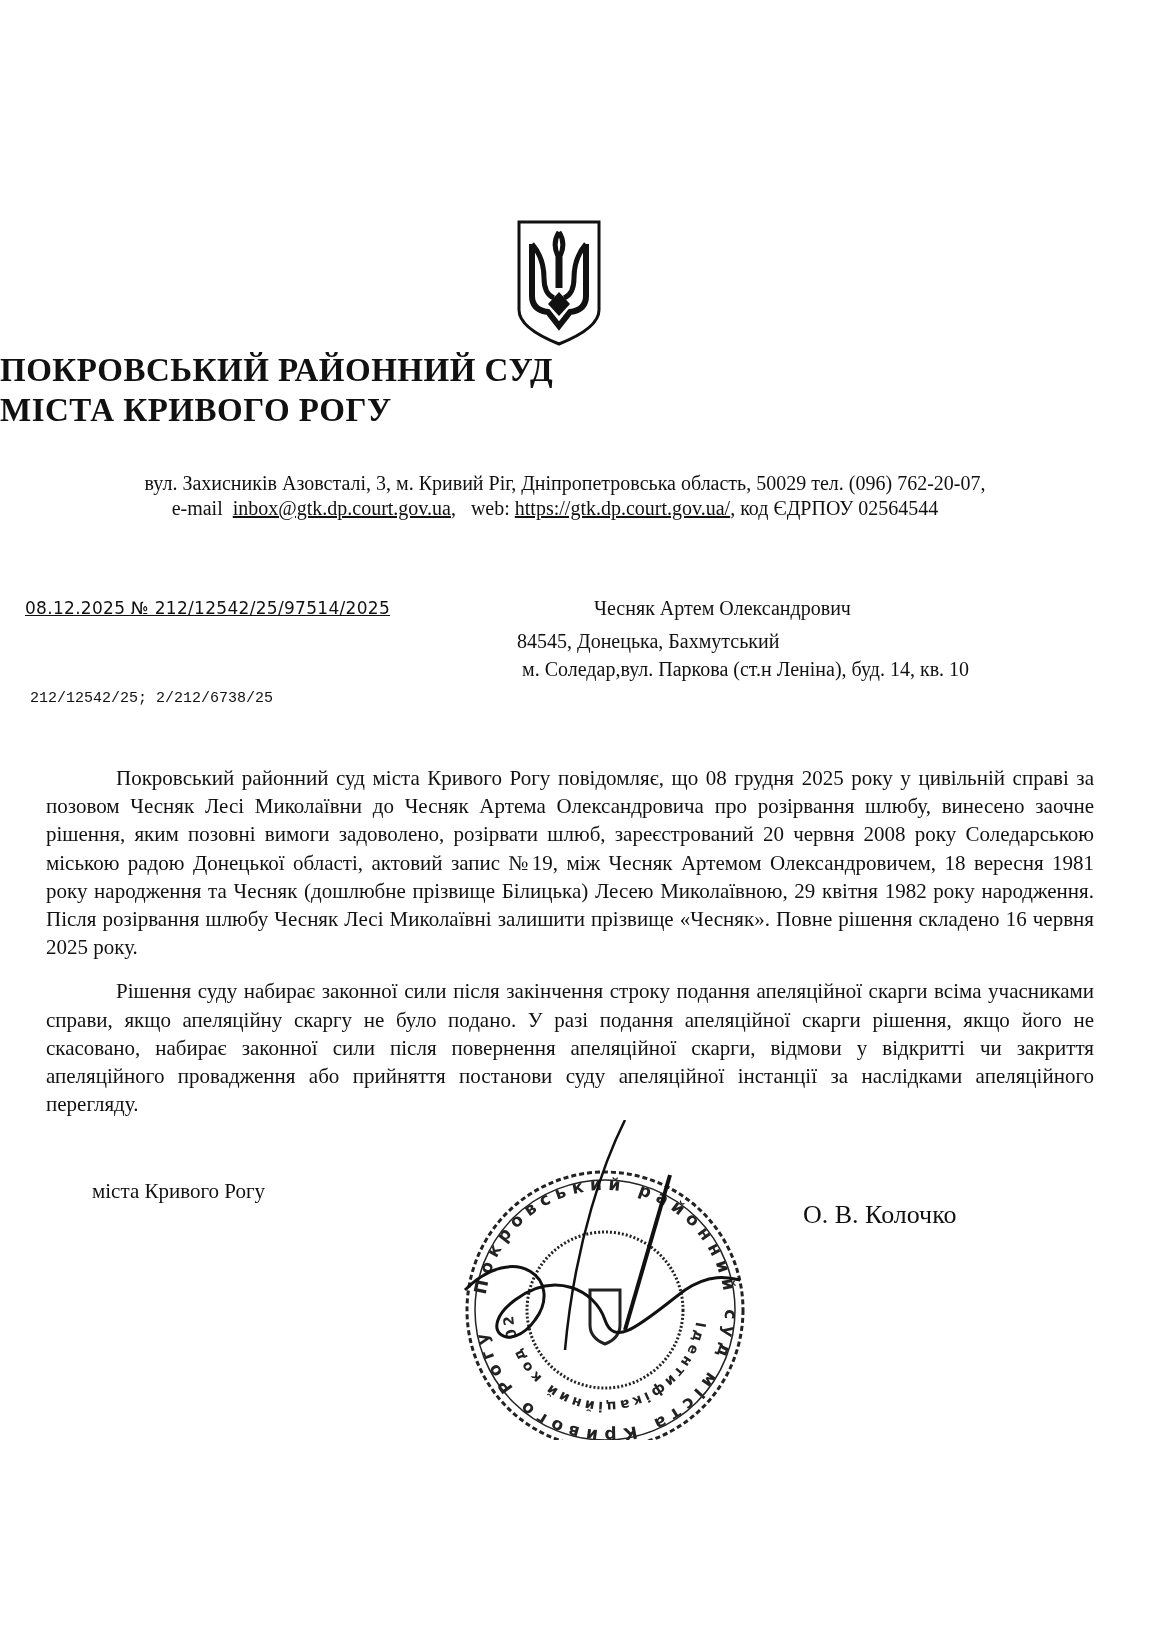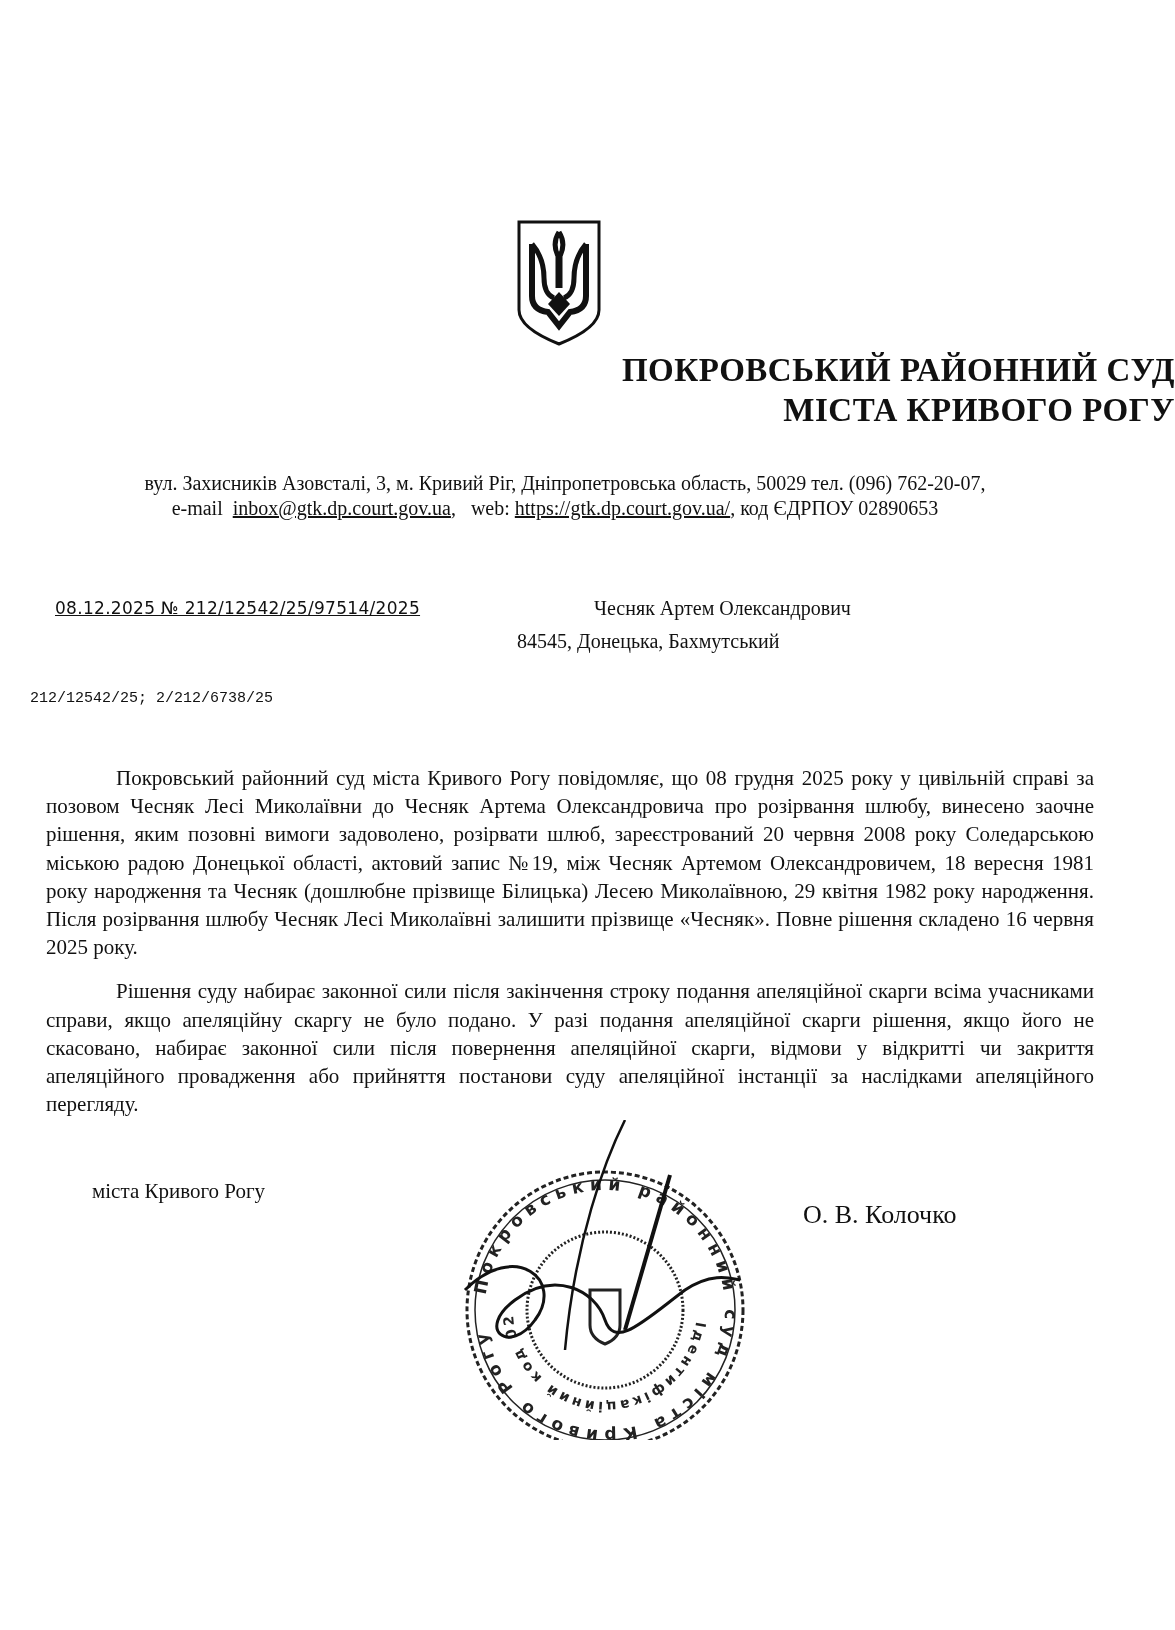--- a/index.html
+++ b/index.html
@@ -1,29 +1,29 @@
 <!DOCTYPE html>
 <html><head>
 <meta charset="utf-8">
 <style>
   html, body { margin: 0; padding: 0; background: #ffffff; }
   body { width: 1175px; height: 1630px; position: relative; overflow: hidden;
          font-family: "Liberation Serif", "DejaVu Serif", serif; color: #111; }
   .page { position: absolute; left: 0; top: 0; width: 1175px; height: 1630px; }
   .emblem { position: absolute; left: 514px; top: 218px; width: 90px; height: 130px; }
-  .court-title { position: absolute; left: 0; width: 1175px; text-align: right;
+  .court-title { position: absolute; left: 0; width: 1175px; text-align: left;
                  font-weight: bold; font-size: 33px; letter-spacing: 0.5px; }
   .t1 { top: 352px; }
   .t2 { top: 392px; }
   .contact { position: absolute; left: 0; width: 1110px; text-align: center; font-size: 20px; line-height: 27px; }
   .c1 { top: 470px; padding-left: 20px; box-sizing: border-box; }
   .c2 { top: 495px; padding-left: 0; box-sizing: border-box; }
   .c2 u { }
   .outnum { position: absolute; left: 25px; top: 598px; font-size: 17px;
-            font-family: "DejaVu Sans", sans-serif; text-decoration: underline; letter-spacing: 0.3px; margin-left: 30px; }
+            font-family: "DejaVu Sans", sans-serif; text-decoration: underline; letter-spacing: 0.3px; }
   .casenums { position: absolute; left: 30px; top: 690px; font-size: 15px;
               font-family: Liberation Mono, monospace; text-align: right; }
   .recipient { position: absolute; font-size: 20px; }
   .r1 { left: 594px; top: 597px; }
   .r2 { left: 517px; top: 630px; }
   .r3 { left: 522px; top: 658px; }
   .body-text { position: absolute; left: 30px; top: 748px; width: 1080px;
                font-size: 21px; line-height: 28.2px; text-align: justify; }
   .body-text p { margin: 16px; text-indent: 70px; }
   .sig-left { position: absolute; left: 92px; top: 1177px; font-size: 21px; line-height: 28px; }
@@ -44,28 +44,29 @@
   </svg>
 
   <div class="court-title t1">ПОКРОВСЬКИЙ РАЙОННИЙ СУД</div>
   <div class="court-title t2">МІСТА КРИВОГО РОГУ</div>
 
   <div class="contact c1">вул. Захисників Азовсталі, 3, м. Кривий Ріг,  Дніпропетровська область, 50029 тел. (096) 762-20-07,</div>
   <div class="contact c2">
     <span>e-mail</span>&nbsp;
     <u>inbox@gtk.dp.court.gov.ua</u>,&nbsp;&nbsp;
     <span>web:</span>
-    <u>https://gtk.dp.court.gov.ua/</u><span>, код ЄДРПОУ 02890653</span>
+    <u>https://gtk.dp.court.gov.ua/</u><span>, код ЄДРПОУ 02564544</span>
   </div>
 
   <div class="outnum">08.12.2025 № 212/12542/25/97514/2025</div>
   <div class="casenums">212/12542/25; 2/212/6738/25</div>
 
   <div class="recipient r1">Чесняк Артем Олександрович</div>
   <div class="recipient r2">84545,  Донецька,  Бахмутський</div>
+  <div class="recipient r3">м. Соледар,вул. Паркова (ст.н  Леніна), буд. 14, кв. 10</div>
 
   <div class="body-text">
     <p>Покровський районний суд міста Кривого Рогу повідомляє, що 08 грудня 2025 року у цивільній справі за позовом Чесняк Лесі Миколаївни до Чесняк Артема Олександровича про розірвання шлюбу, винесено заочне рішення, яким позовні вимоги задоволено, розірвати шлюб, зареєстрований 20 червня 2008 року Соледарською міською радою Донецької області, актовий запис №19, між Чесняк Артемом Олександровичем, 18 вересня 1981 року народження та Чесняк (дошлюбне прізвище Білицька) Лесею Миколаївною, 29 квітня 1982 року народження. Після розірвання шлюбу Чесняк Лесі Миколаївні залишити прізвище «Чесняк». Повне рішення складено 16 червня 2025 року.</p>
     <p>Рішення суду набирає законної сили після закінчення строку подання апеляційної скарги всіма учасниками справи, якщо апеляційну скаргу не було подано. У разі подання апеляційної скарги рішення, якщо його не скасовано, набирає законної сили після повернення апеляційної скарги, відмови у відкритті чи закриття апеляційного провадження або прийняття постанови суду апеляційної інстанції за наслідками апеляційного перегляду.</p>
   </div>
 
   <div class="sig-left">
     <div>міста Кривого Рогу</div>
   </div>
 

